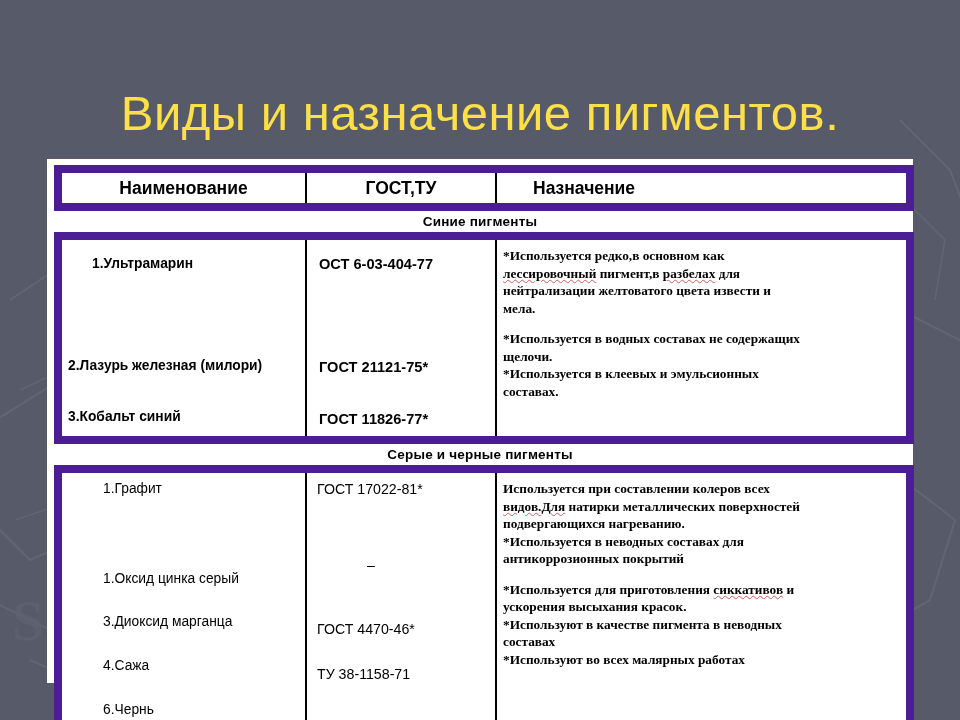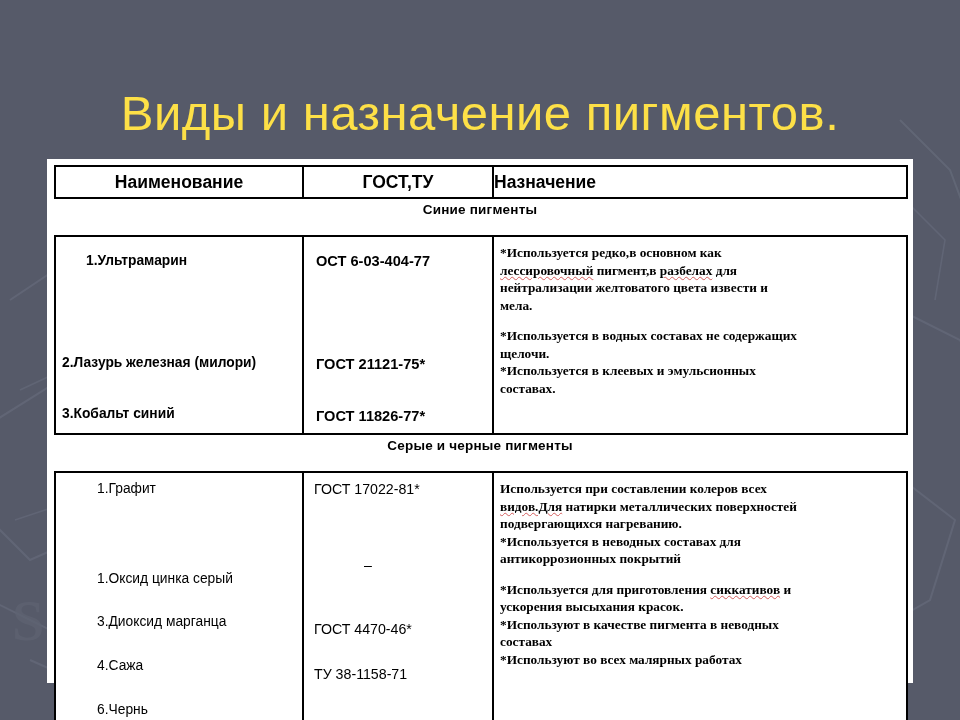--- a/index.html
+++ b/index.html
@@ -50,21 +50,21 @@
     background: #ffffff;
     z-index: 1;
     box-sizing: border-box;
     padding: 6px 7px 6px 7px;
   }
 
   .pigment-table {
     border-collapse: collapse;
     table-layout: fixed;
     width: 852px;
-    border: 1px solid #4c1d95;
+    border: 8px solid #4c1d95;
     background: #fff;
   }
   .pigment-table td {
     border: 2px solid #000;
     vertical-align: top;
     padding: 0;
     background: #fff;
   }
 
   .col-name   { width: 248px; }
@@ -76,26 +76,26 @@
     height: 30px;
     vertical-align: middle;
   }
   .hdr-text {
     font-size: 17.5px;
     font-weight: bold;
     color: #000;
     white-space: nowrap;
   }
   .hdr-center { text-align: center; }
-  .hdr-left   { text-align: left; }
+  .hdr-left   { text-align: left; padding-left: 36px; }
 
   
   .section-band {
     width: 852px;
-    height: 36px;
+    height: 21px;
     line-height: 21px;
     text-align: center;
     font-size: 13.5px;
     font-weight: bold;
     color: #000;
     background: #fff;
     letter-spacing: 0.2px;
     white-space: nowrap;
     box-sizing: border-box;
   }

